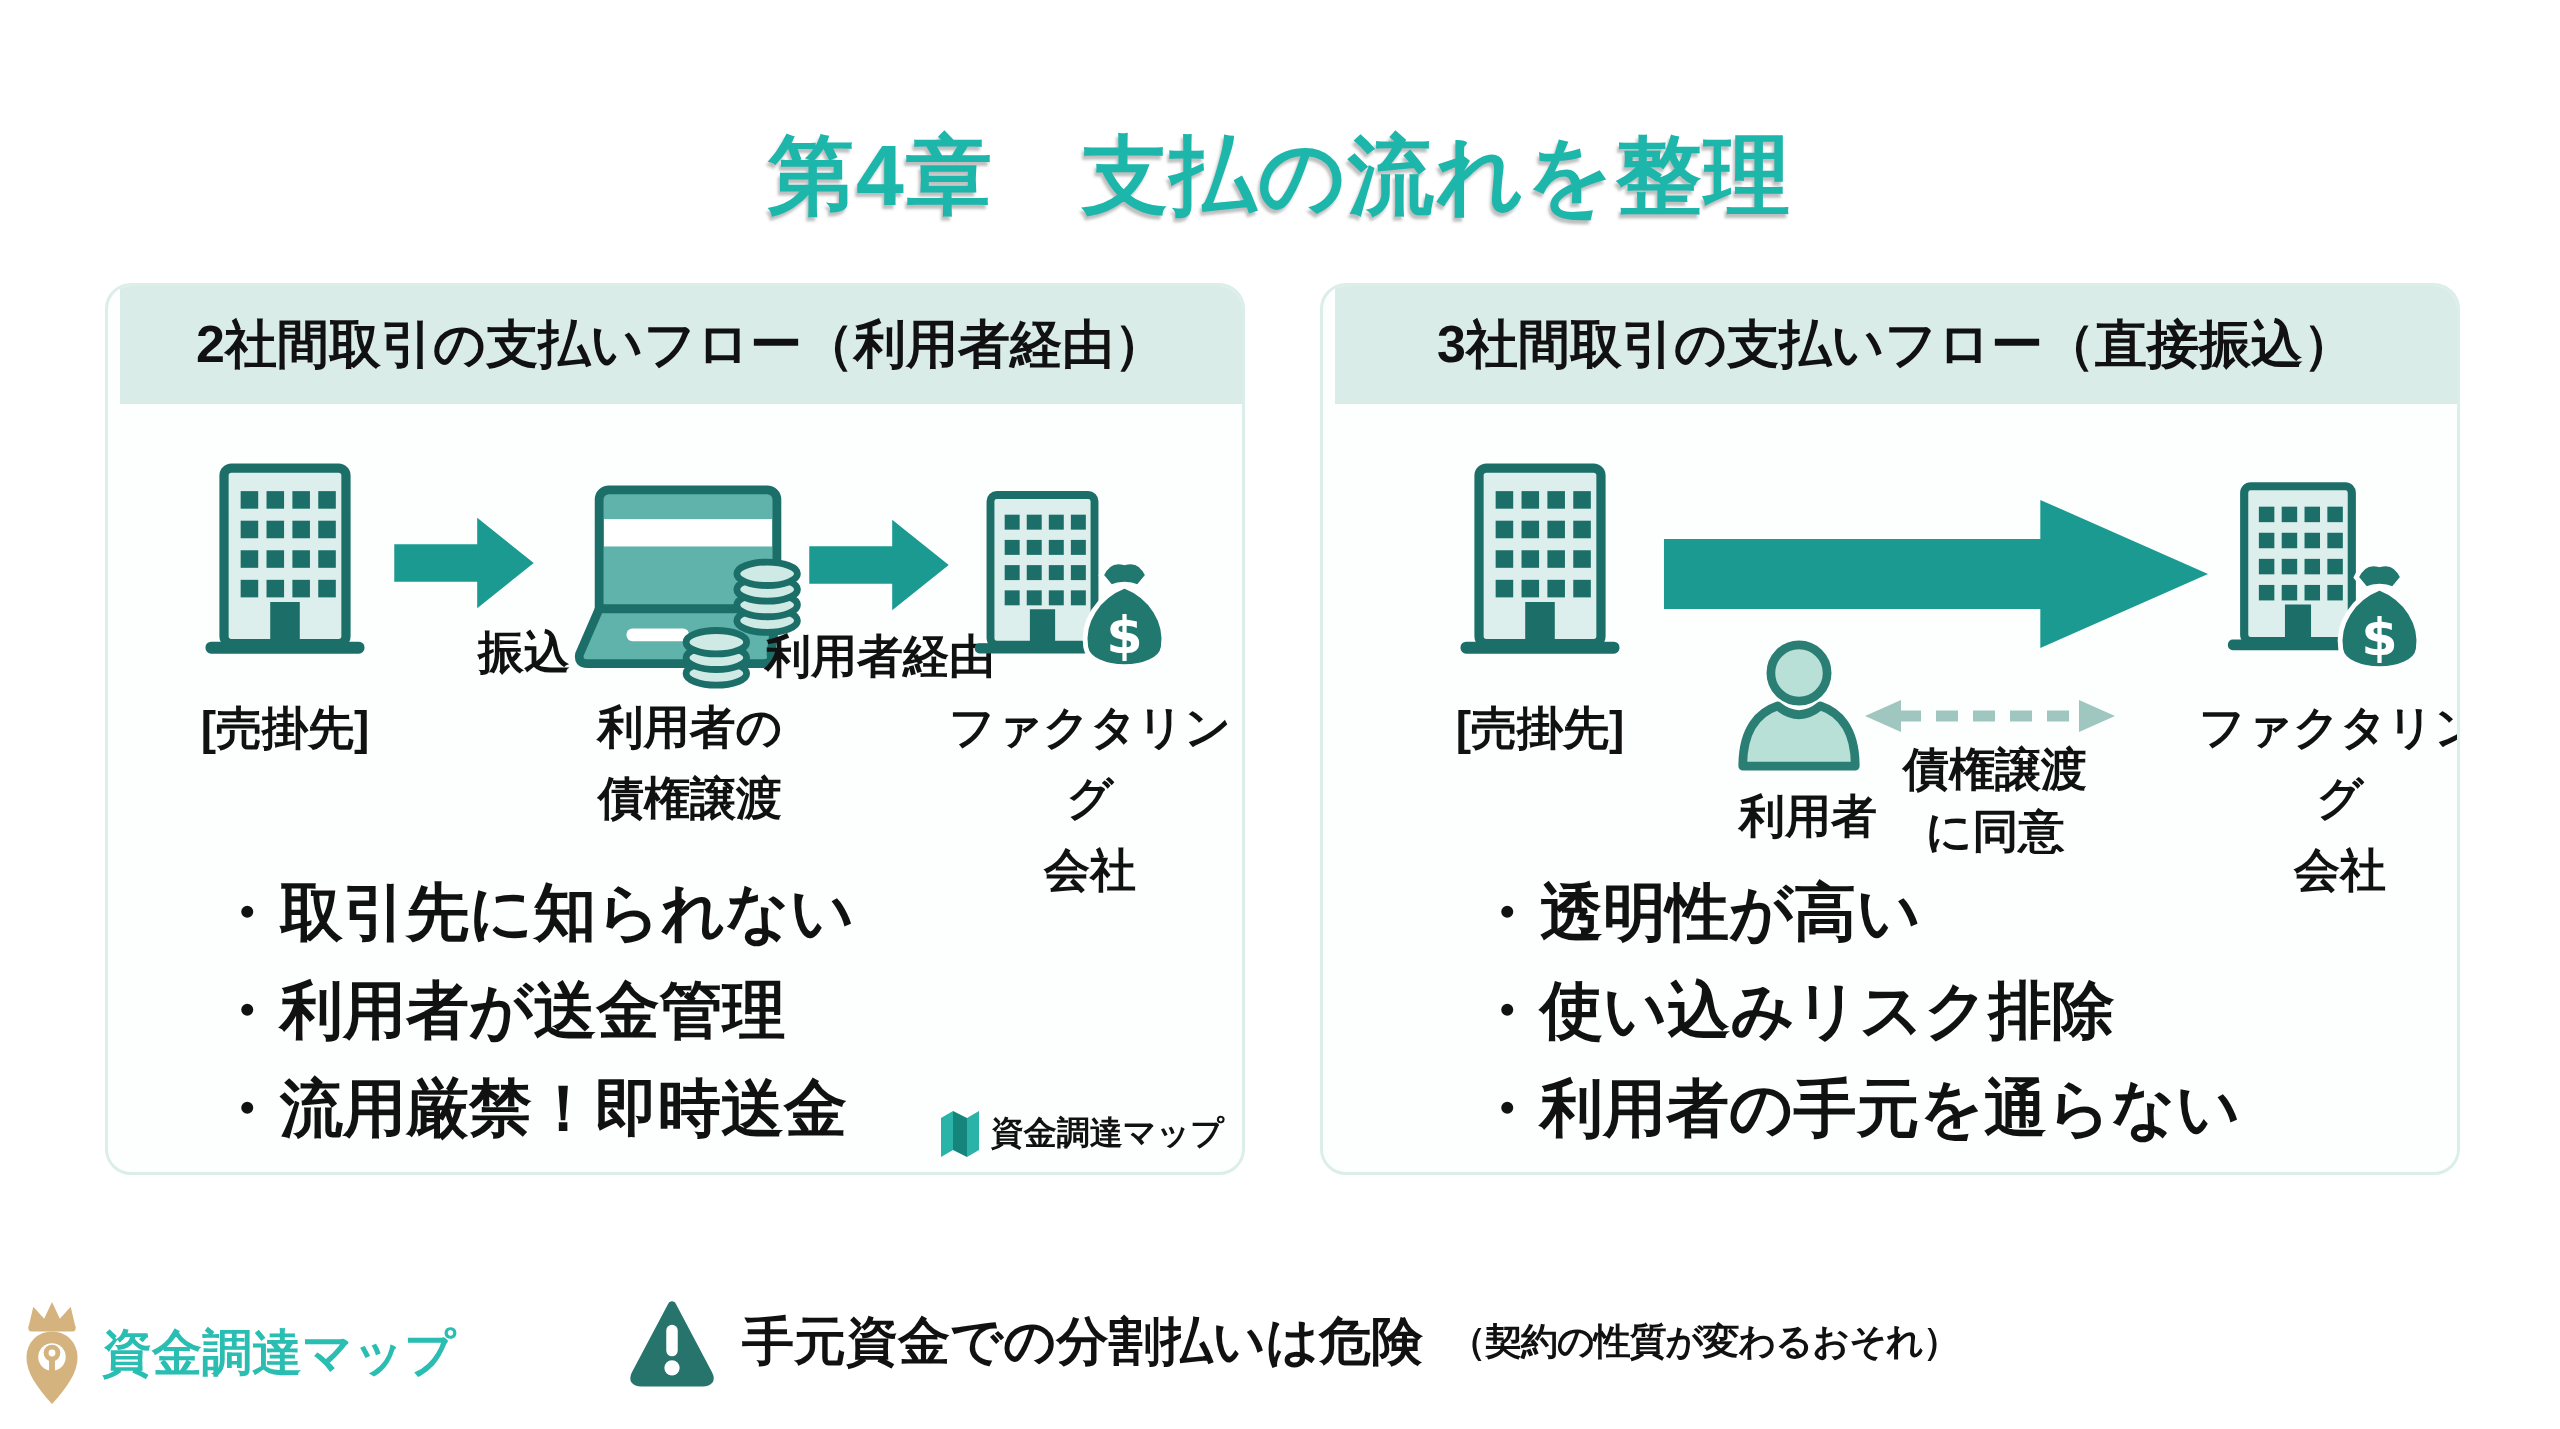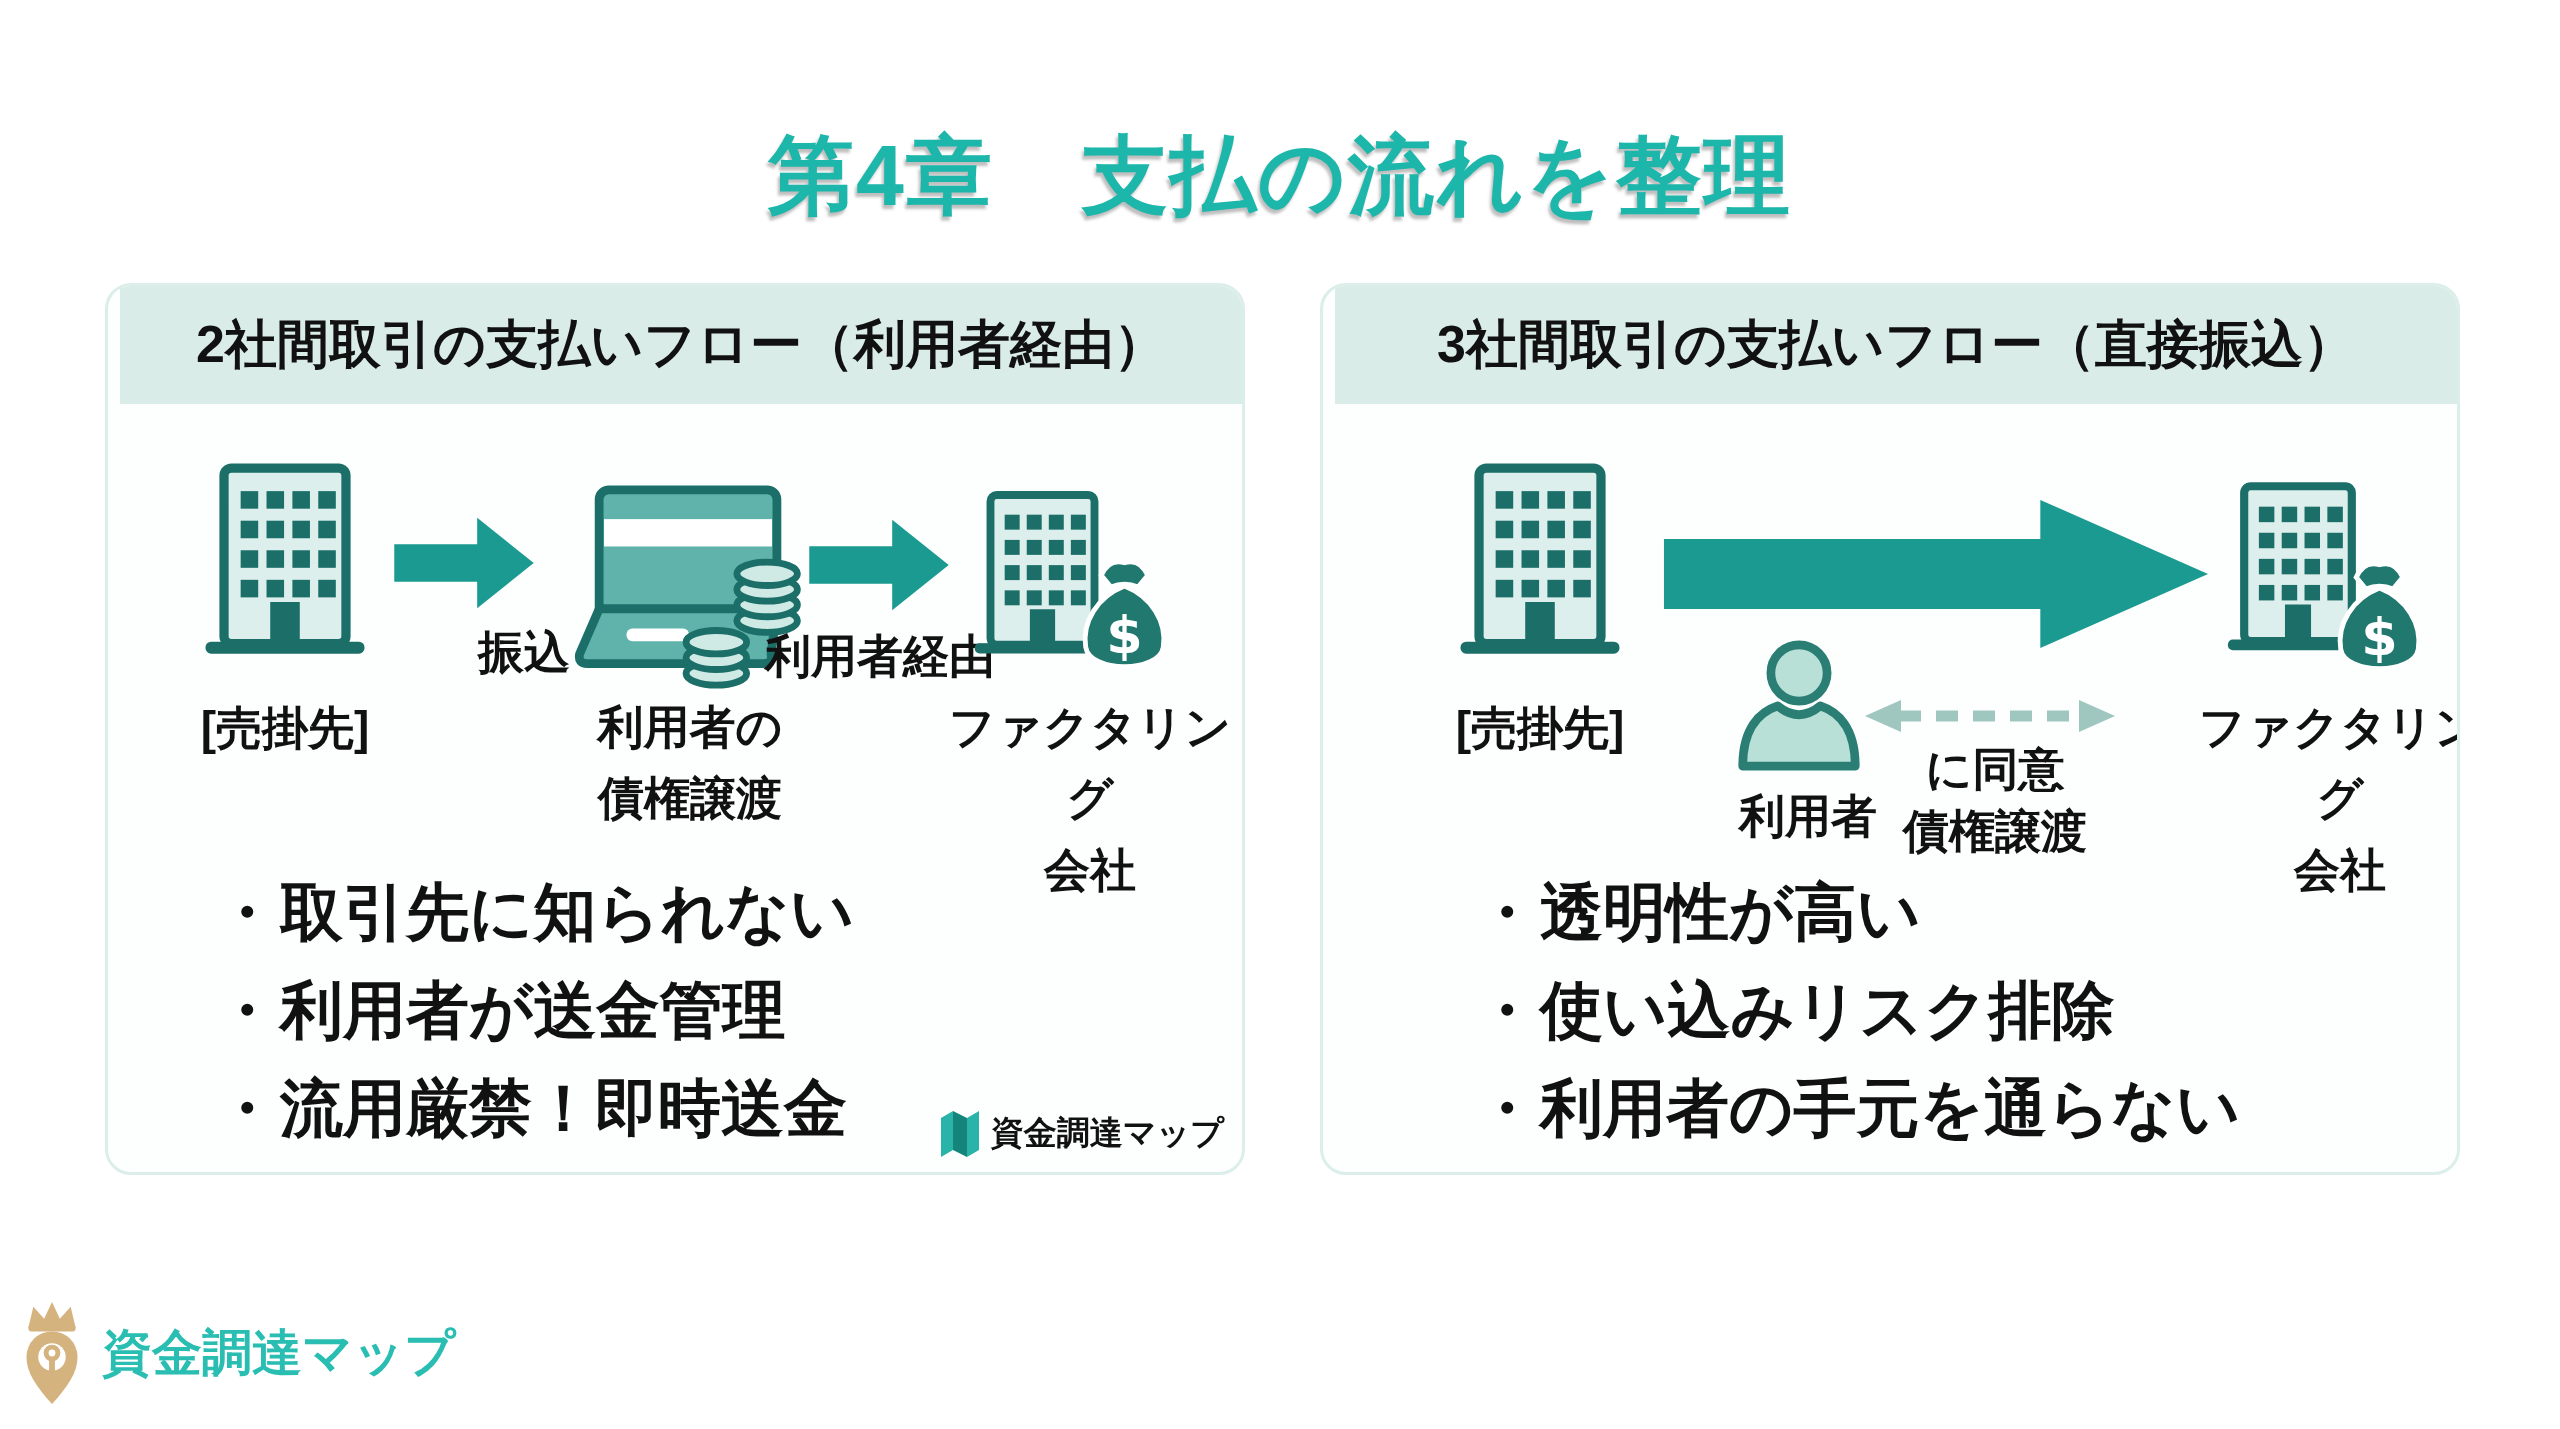--- a/index.html
+++ b/index.html
@@ -227,22 +227,22 @@
         <path d="M8 132 C8 92 26 76 44 70 Q66 88 88 70 C106 76 124 92 124 132 Z" fill="#b9e0d7" stroke="#2b7e73" stroke-width="9" stroke-linejoin="round"></path>
       </svg>
       <div class="node-label" style="left:348px;top:378px;width:250px">利用者</div>
 
       <svg class="abs" style="left:530px;top:292px" width="250" height="40" viewBox="0 0 250 40">
         <line x1="34" y1="20" x2="216" y2="20" stroke="#9fc6bf" stroke-width="11" stroke-dasharray="22 15"></line>
         <polygon points="0,20 36,4 36,36" fill="#9fc6bf"></polygon>
         <polygon points="250,20 214,4 214,36" fill="#9fc6bf"></polygon>
       </svg>
       <div class="node-label" style="left:515px;top:334px;width:290px;line-height:1.35">
+        <div>債権譲渡</div>
         <div>に同意</div>
-        <div>債権譲渡</div>
       </div>
 
       <svg class="abs" style="left:888px;top:62px" width="150" height="202" viewBox="0 0 184 208">
         <rect x="6" y="193" width="172" height="13" rx="6" fill="#1b6f68"></rect>
         <rect x="26" y="5" width="132" height="190" rx="8" fill="#ddefec" stroke="#1b6f68" stroke-width="10"></rect>
         <g fill="#1b6f68">
           <rect x="44" y="30" width="19" height="19"></rect>
             <rect x="72" y="30" width="19" height="19"></rect>
             <rect x="100" y="30" width="19" height="19"></rect>
             <rect x="128" y="30" width="19" height="19"></rect>
@@ -282,20 +282,29 @@
         <span>使い込みリスク排除</span>
       </li>
       <li>
         <span class="dot">・</span>
         <span>利用者の手元を通らない</span>
       </li>
     </ul>
   </section>
 
 
+  <div class="warning-row">
+    <svg width="88" height="92" viewBox="0 0 92 96">
+      <path d="M46 10 L84 82 Q88 90 78 90 L14 90 Q4 90 8 82 Z" fill="#27746d" stroke="#27746d" stroke-width="9" stroke-linejoin="round"></path>
+      <rect x="40" y="30" width="12" height="33" rx="6" fill="#ffffff"></rect>
+      <circle cx="46" cy="75" r="8" fill="#ffffff"></circle>
+    </svg>
+    <span class="warning-main">手元資金での分割払いは危険</span>
+    <span class="warning-sub">（契約の性質が変わるおそれ）</span>
+  </div>
 
   <div class="brand-logo">
     <svg width="72" height="110" viewBox="0 0 72 112">
       <path d="M12 30 L17 9 L28 21 L36 4 L44 21 L55 9 L60 30 Z" fill="#d4b37e"></path>
       <rect x="12" y="27" width="48" height="7" rx="3" fill="#d4b37e"></rect>
       <path d="M36 108 C20 90 10 76 10 60 A26 26 0 1 1 62 60 C62 76 52 90 36 108 Z" fill="#d4b37e"></path>
       <circle cx="36" cy="60" r="14" fill="#ffffff"></circle>
       <circle cx="36" cy="56" r="6" fill="none" stroke="#d4b37e" stroke-width="5"></circle>
       <rect x="33" y="61" width="6" height="14" fill="#d4b37e"></rect>
     </svg>

